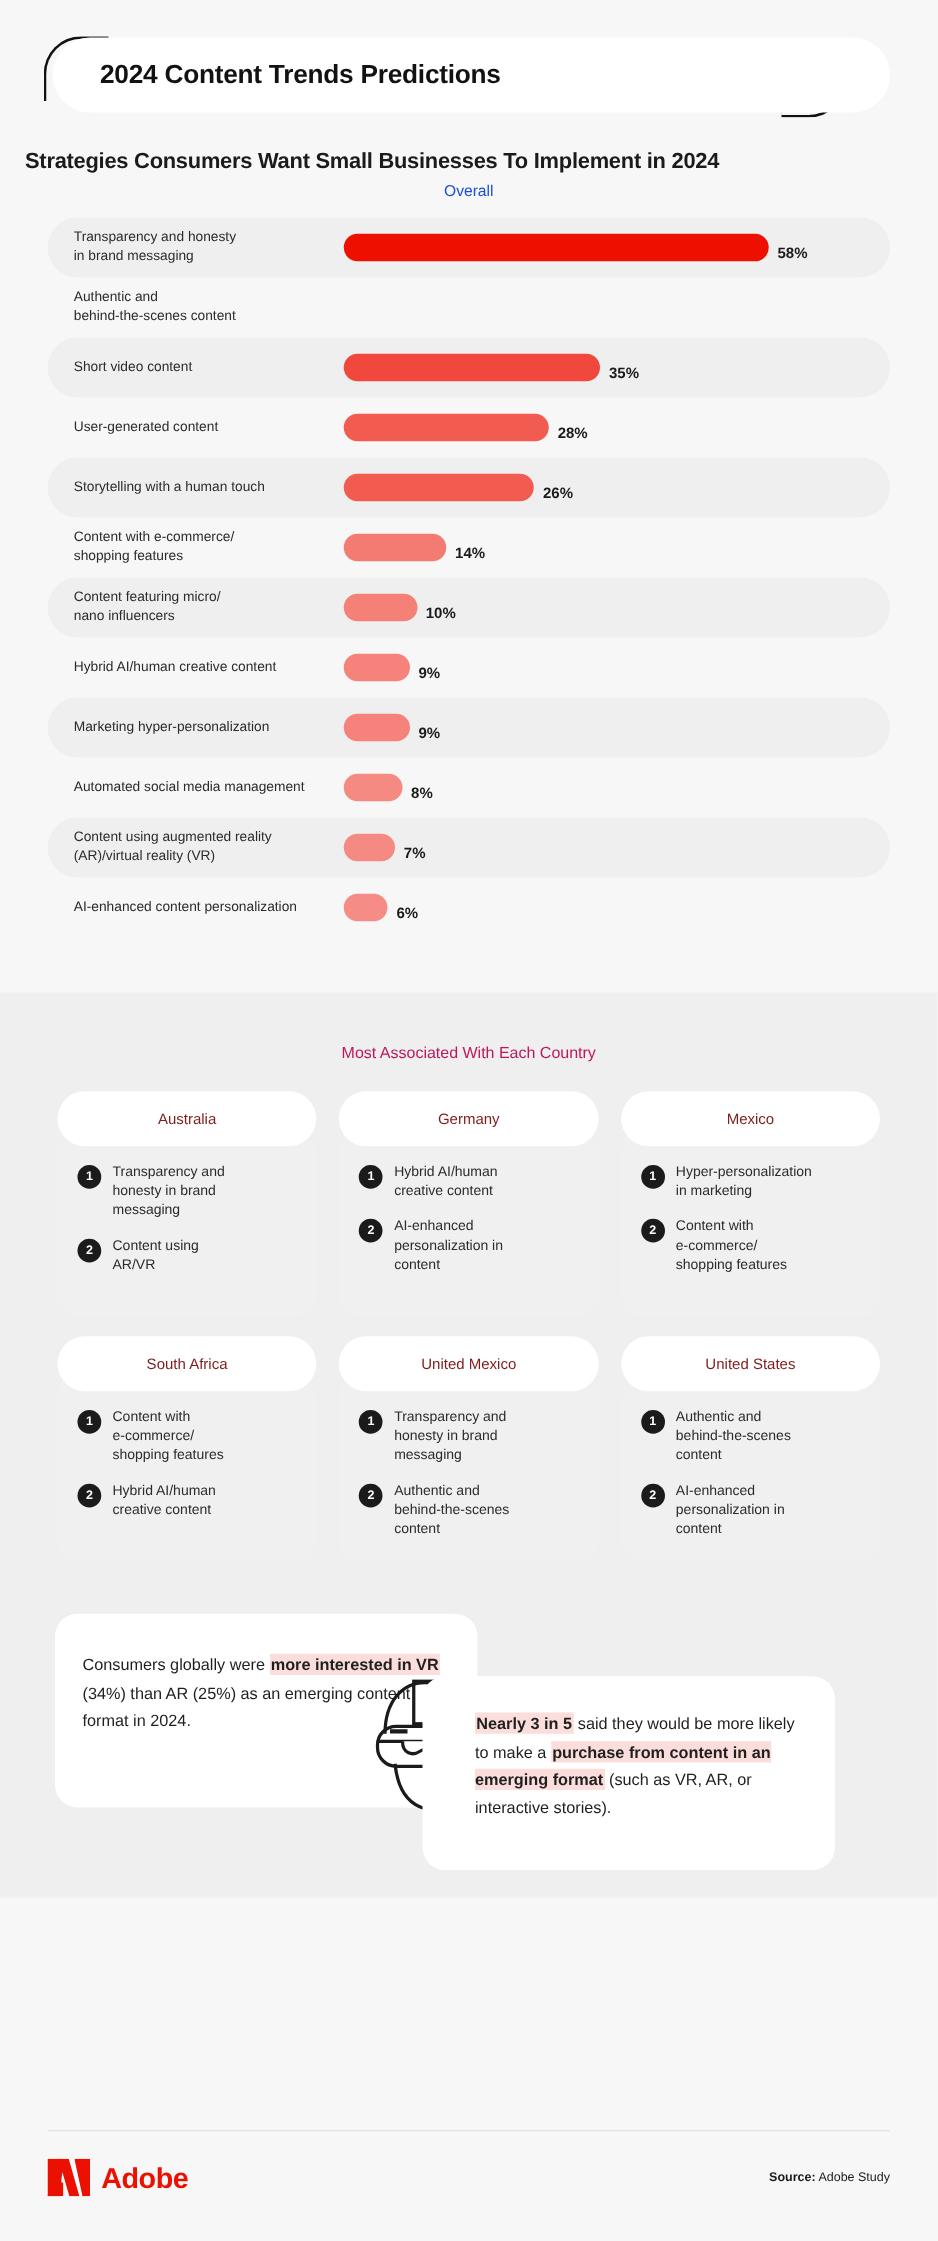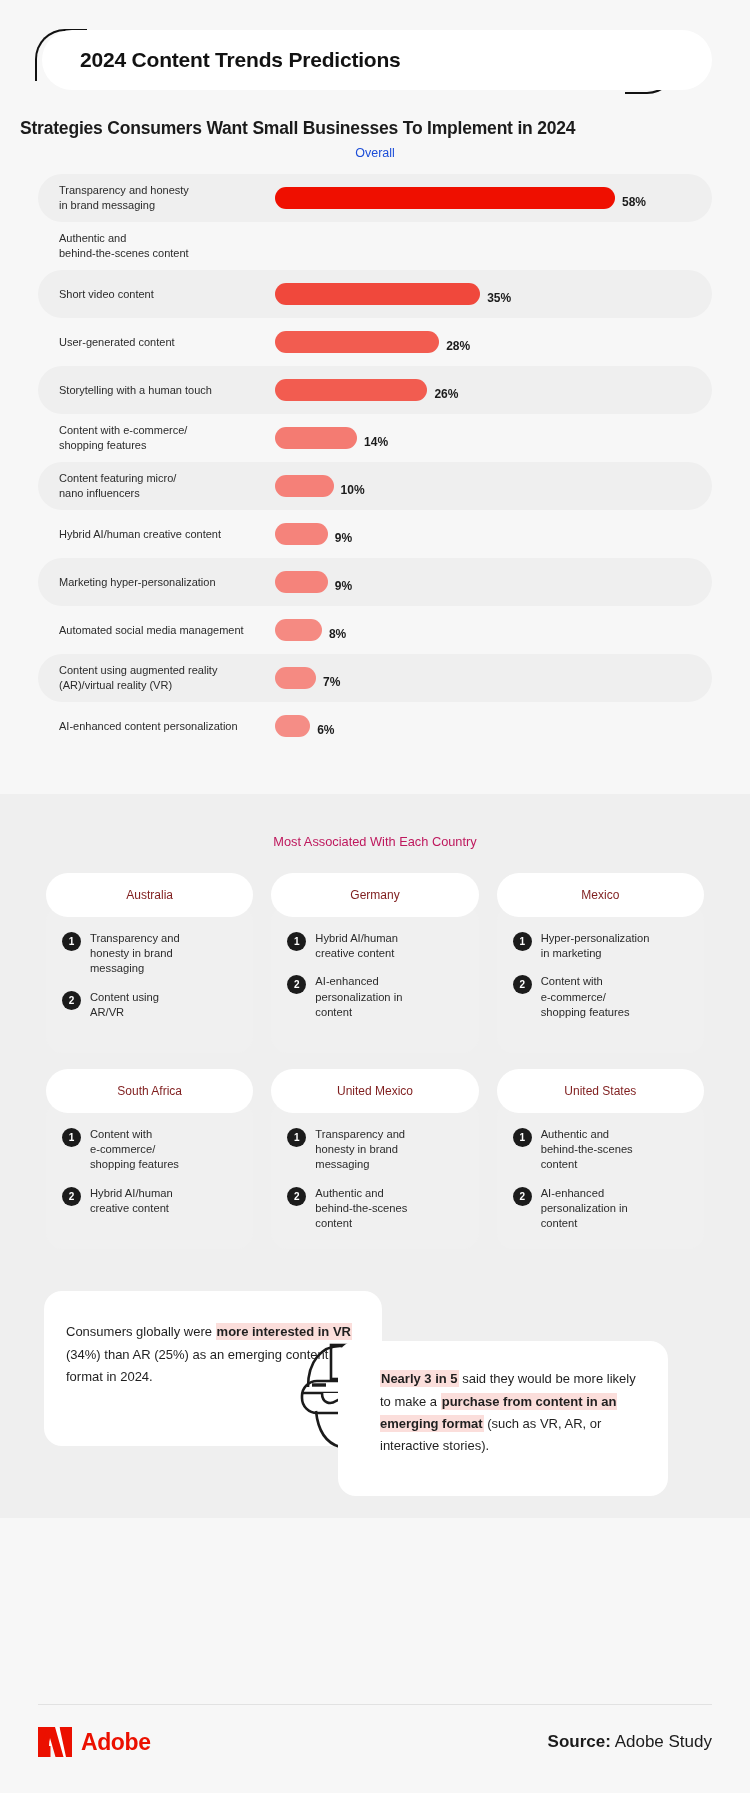--- a/index.html
+++ b/index.html
@@ -258,21 +258,21 @@
     align-items: center;
   }
   .adobe-word {
     font-size: 23px;
     font-weight: bold;
     color: #eb1000;
     margin-left: 9px;
     letter-spacing: -0.4px;
   }
   .source-text {
-    font-size: 17px;
+    font-size: 10px;
     color: #1b1b1b;
   }
   .source-text b { font-weight: bold; }
 </style>
 </head>
 <body>
 
 <div class="header-zone">
   <div class="swoosh-tl"></div>
   <div class="swoosh-br"></div>

